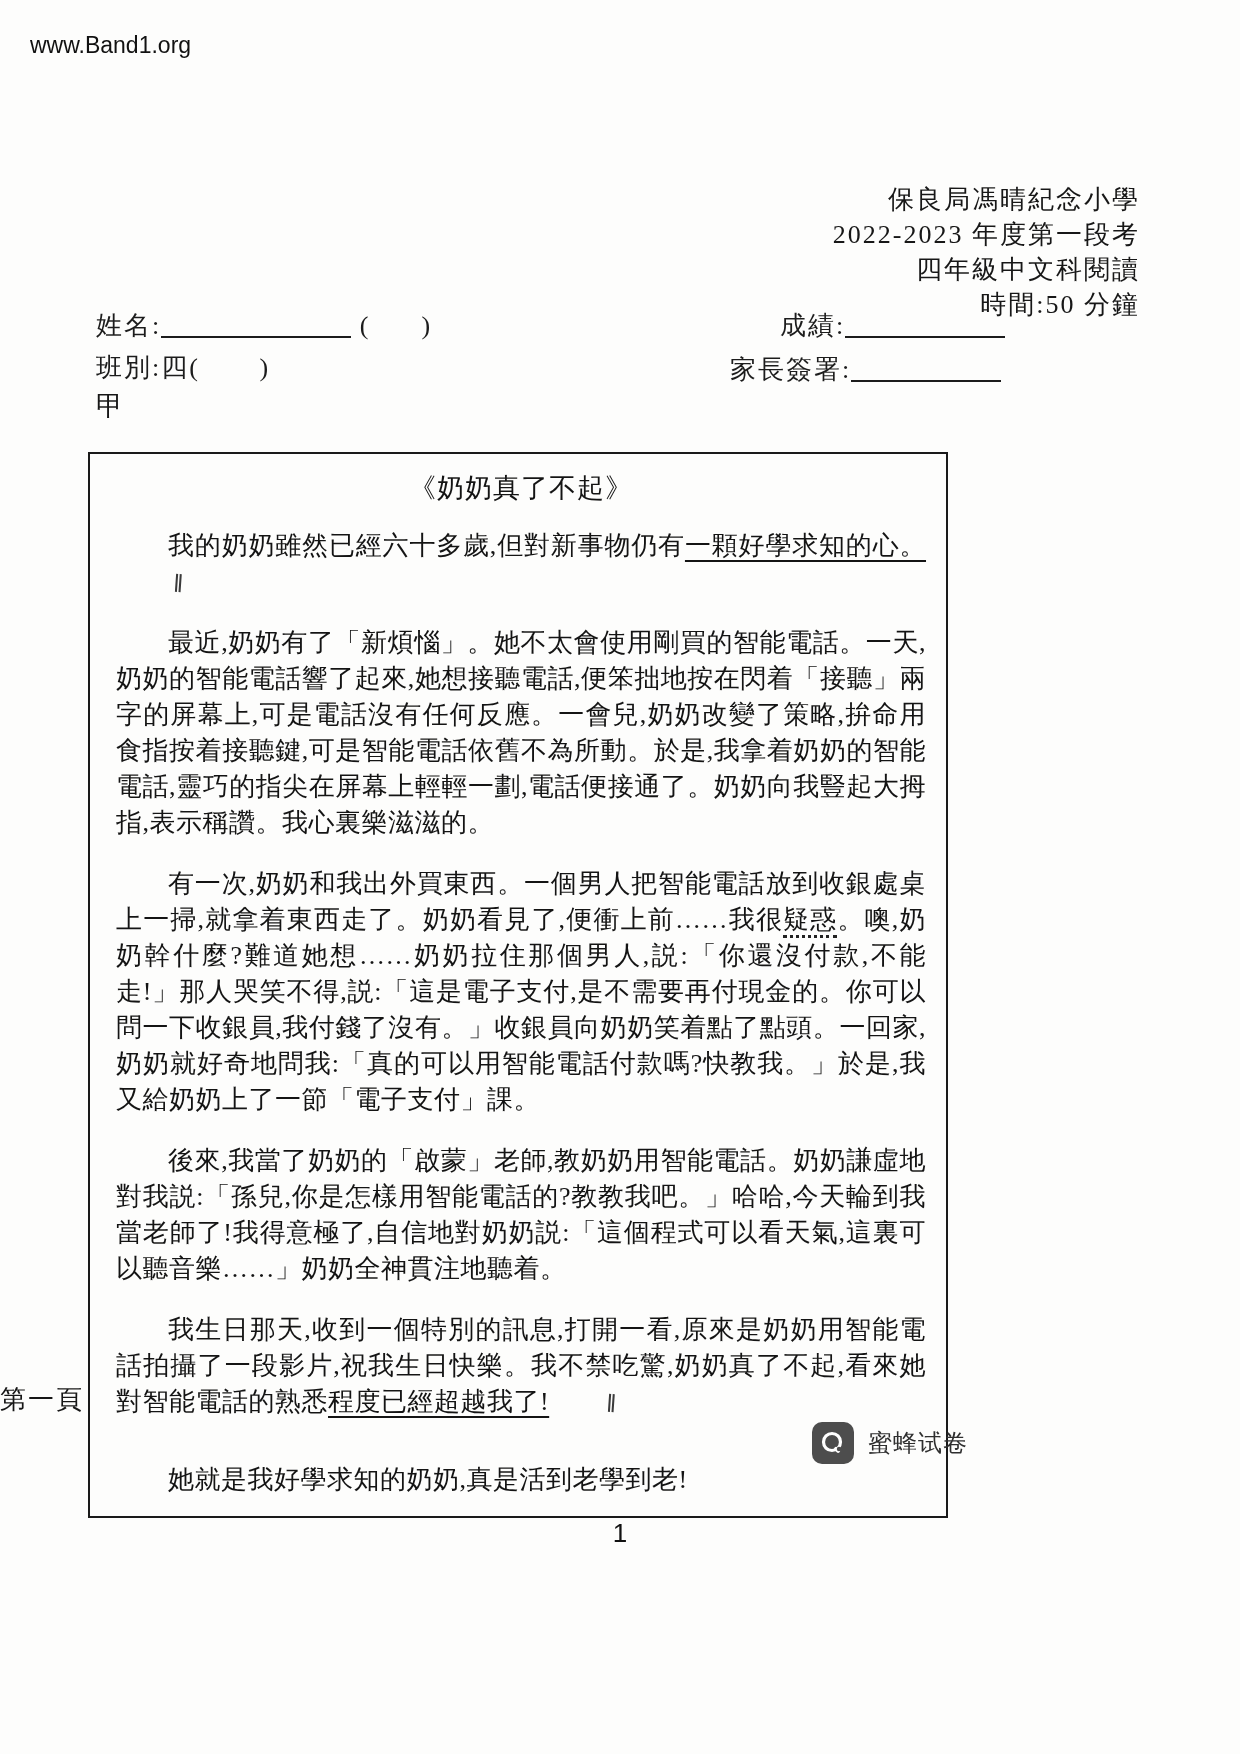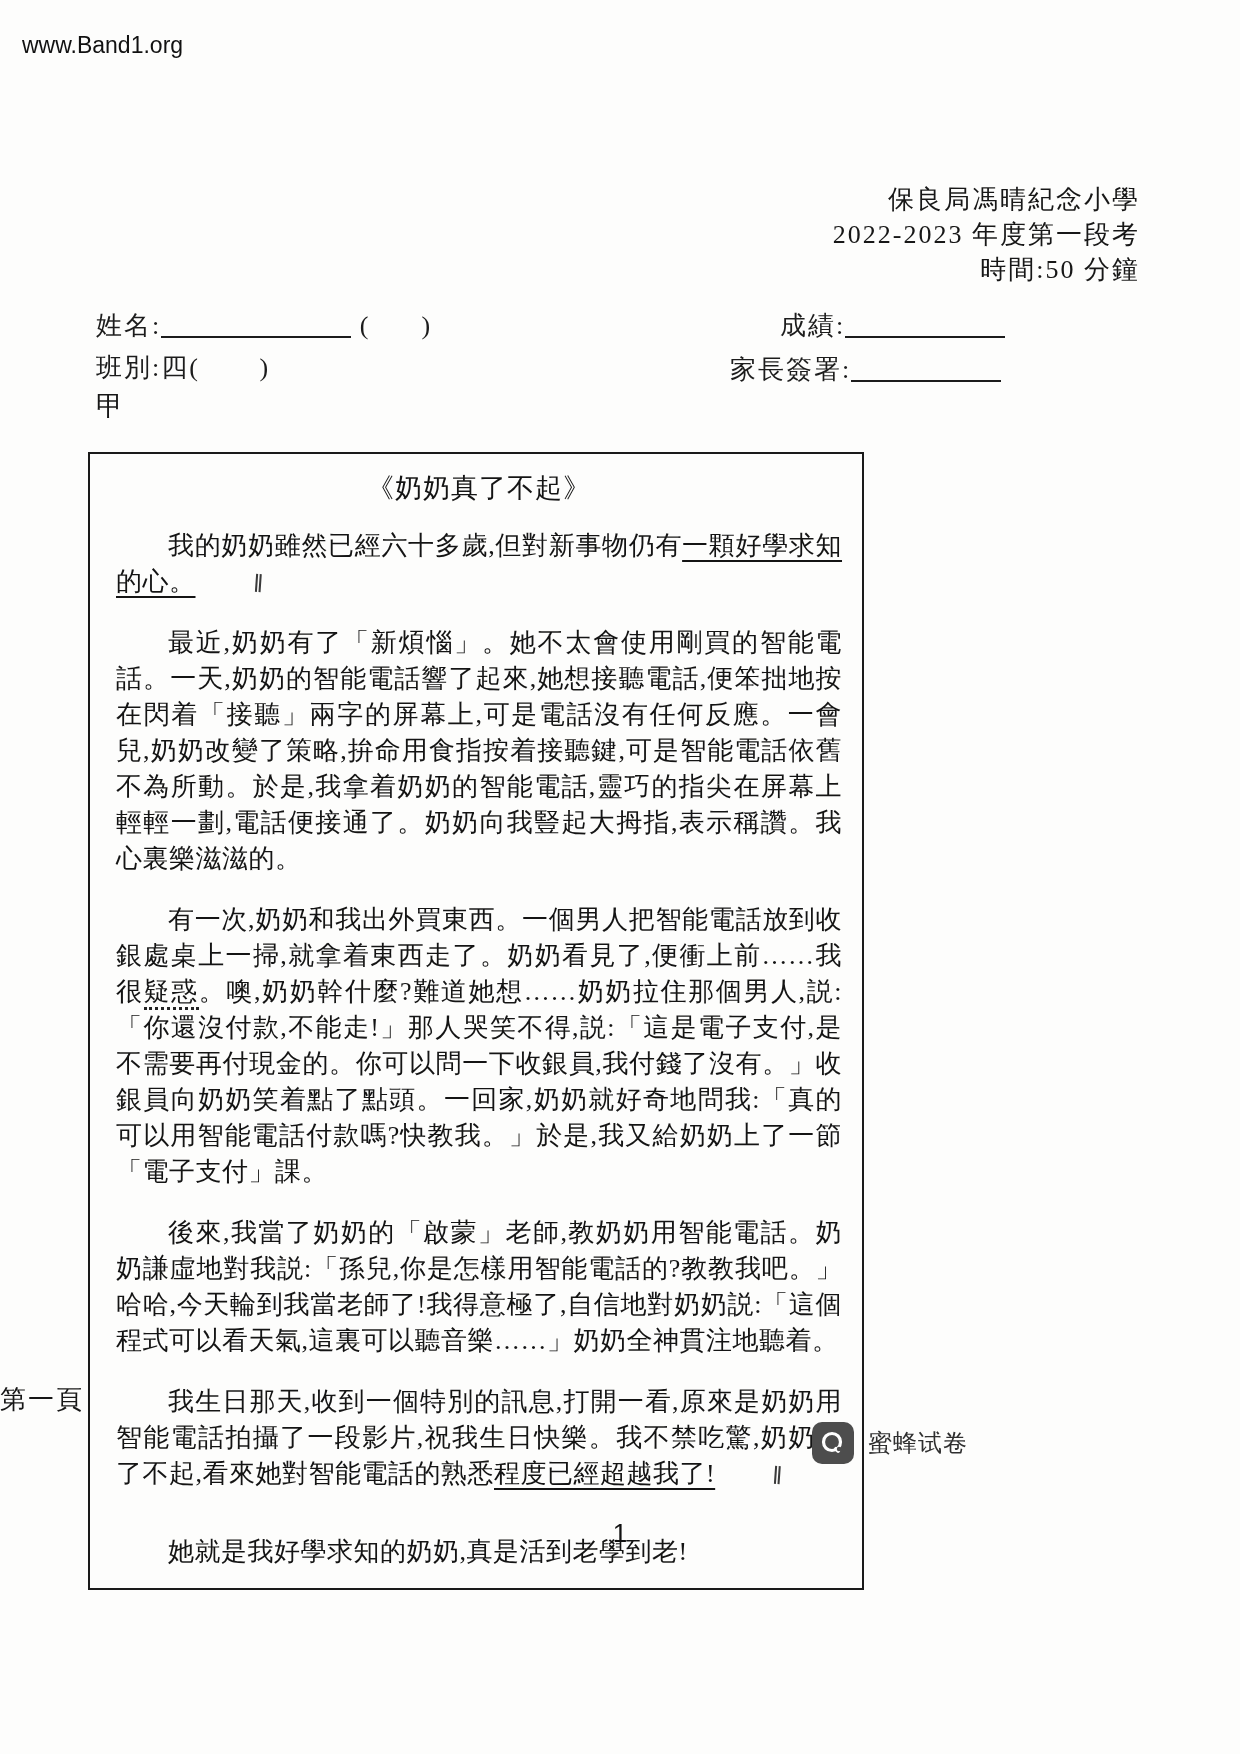--- a/index.html
+++ b/index.html
@@ -11,21 +11,21 @@
   .page {
     position: relative;
     width: 1240px;
     height: 1754px;
     background: #fdfdfc;
     overflow: hidden;
   }
   .watermark {
     position: absolute;
     top: 32px;
-    left: 22px;
+    left: 30px;
     font-family: "Liberation Sans", "DejaVu Sans", sans-serif;
     font-size: 23px;
     color: #111;
   }
   .title-block {
     position: absolute;
     top: 182px;
     left: 0;
     width: 1140px;
     text-align: right;
@@ -51,21 +51,21 @@
     position: absolute;
     left: 96px;
     top: 388px;
     font-size: 27px;
     color: #171717;
   }
   .passage-box {
     position: absolute;
     left: 88px;
     top: 452px;
-    width: 776px;
+    width: 860px;
     min-height: 924px;
     border: 2px solid #1a1a1a;
     padding: 16px 20px 10px 26px;
     background: transparent;
   }
   .passage-title {
     text-align: center;
     font-size: 27px;
     letter-spacing: 1px;
     margin-bottom: 22px;
@@ -141,20 +141,21 @@
 </head>
 <body>
 
 <div class="page">
 
   <div class="watermark">www.Band1.org</div>
 
   <div class="title-block">
     <div>保良局馮晴紀念小學</div>
     <div>2022-2023 年度第一段考</div>
+    <div>四年級中文科閱讀</div>
     <div>時間:50 分鐘</div>
   </div>
 
   <div class="form-area">
     <div class="form-row" style="left:96px; top:308px;"><span>姓名:</span><span class="blank-line name-blank"></span> <span>(      )</span></div>
     <div class="form-row" style="left:780px; top:308px;text-align:center;"><span>成績:</span><span class="blank-line score-blank"></span></div>
     <div class="form-row" style="left:96px; top:350px;"><span>班別:四(       )</span></div>
     <div class="form-row" style="left:730px; top:352px;"><span>家長簽署:</span><span class="blank-line parent-blank"></span></div>
   </div>
 

